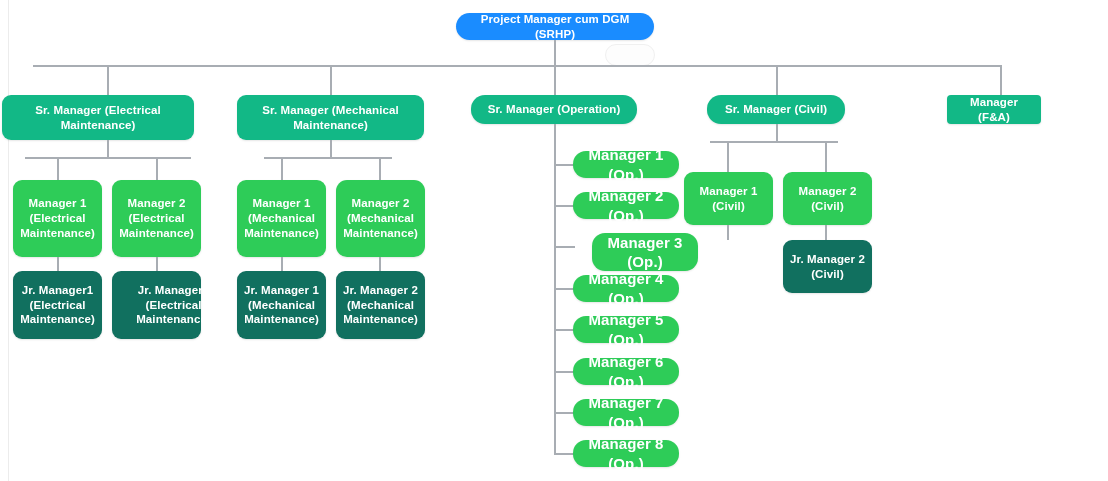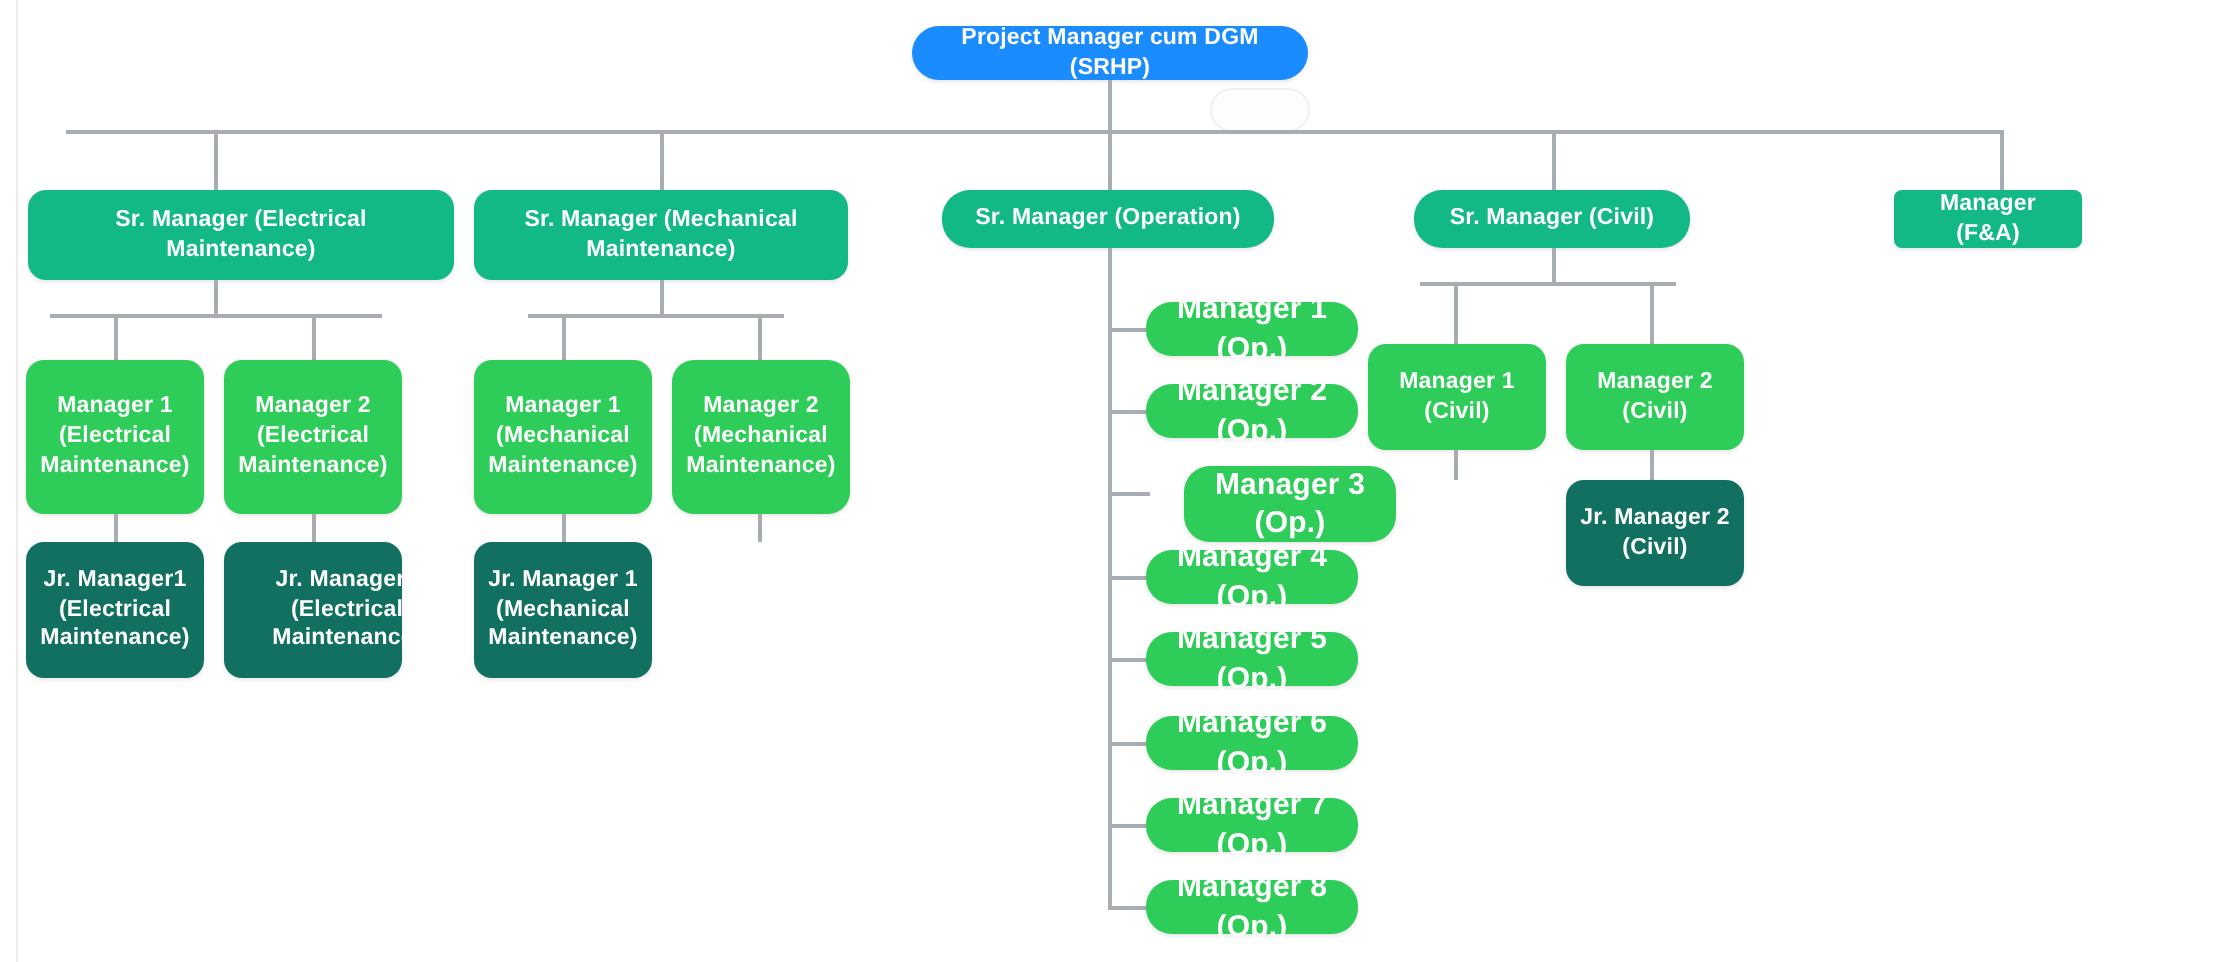--- a/index.html
+++ b/index.html
@@ -77,21 +77,21 @@
   <div class="line-v" style="left:554px; top:40px; height:26px;"></div>
 
   <div class="line-h" style="left:33px; top:65px; width:968px;"></div>
 
   <div class="line-v" style="left:107px; top:65px; height:30px;"></div>
   <div class="line-v" style="left:330px; top:65px; height:30px;"></div>
   <div class="line-v" style="left:554px; top:65px; height:30px;"></div>
   <div class="line-v" style="left:776px; top:65px; height:30px;"></div>
   <div class="line-v" style="left:1000px; top:65px; height:30px;"></div>
 
-  <div class="node node-tier1" style="left:14px; top:95px; width:213px; height:45px;">Sr. Manager (Electrical Maintenance)</div>
+  <div class="node node-tier1" style="left:2px; top:95px; width:192px; height:45px;">Sr. Manager (Electrical Maintenance)</div>
 
   <div class="node node-tier1" style="left:237px; top:95px; width:187px; height:45px;">Sr. Manager (Mechanical Maintenance)</div>
 
   <div class="node node-tier1" style="left:471px; top:95px; width:166px; height:29px; border-radius:14px;">Sr. Manager (Operation)</div>
 
   <div class="node node-tier1" style="left:707px; top:95px; width:138px; height:29px; border-radius:14px;">Sr. Manager (Civil)</div>
 
   <div class="node node-tier1" style="left:947px; top:95px; width:94px; height:29px; border-radius:4px;">Manager (F&amp;A)</div>
 
   <div class="line-v" style="left:107px; top:140px; height:18px;"></div>
@@ -113,20 +113,21 @@
   <div class="line-v" style="left:281px; top:157px; height:23px;"></div>
   <div class="line-v" style="left:379px; top:157px; height:23px;"></div>
 
   <div class="node node-tier2" style="left:237px; top:180px; width:89px; height:77px;">Manager 1 (Mechanical Maintenance)</div>
   <div class="node node-tier2" style="left:336px; top:180px; width:89px; height:77px;border-radius:11px;">Manager 2 (Mechanical Maintenance)</div>
 
   <div class="line-v" style="left:281px; top:257px; height:14px;"></div>
   <div class="line-v" style="left:379px; top:257px; height:14px;"></div>
 
   <div class="node node-tier3" style="left:237px; top:271px; width:89px; height:68px;">Jr. Manager 1 (Mechanical Maintenance)</div>
+  <div class="node node-tier3" style="left:336px; top:271px; width:89px; height:68px;">Jr. Manager 2 (Mechanical Maintenance)</div>
 
   <div class="line-v" style="left:554px; top:124px; height:330px;"></div>
 
   <div class="line-h" style="left:554px; top:164px; width:21px;"></div>
   <div class="line-h" style="left:554px; top:205px; width:21px;"></div>
   <div class="line-h" style="left:554px; top:246px; width:21px;"></div>
   <div class="line-h" style="left:554px; top:288px; width:21px;"></div>
   <div class="line-h" style="left:554px; top:329px; width:21px;"></div>
   <div class="line-h" style="left:554px; top:371px; width:21px;"></div>
   <div class="line-h" style="left:554px; top:412px; width:21px;"></div>

